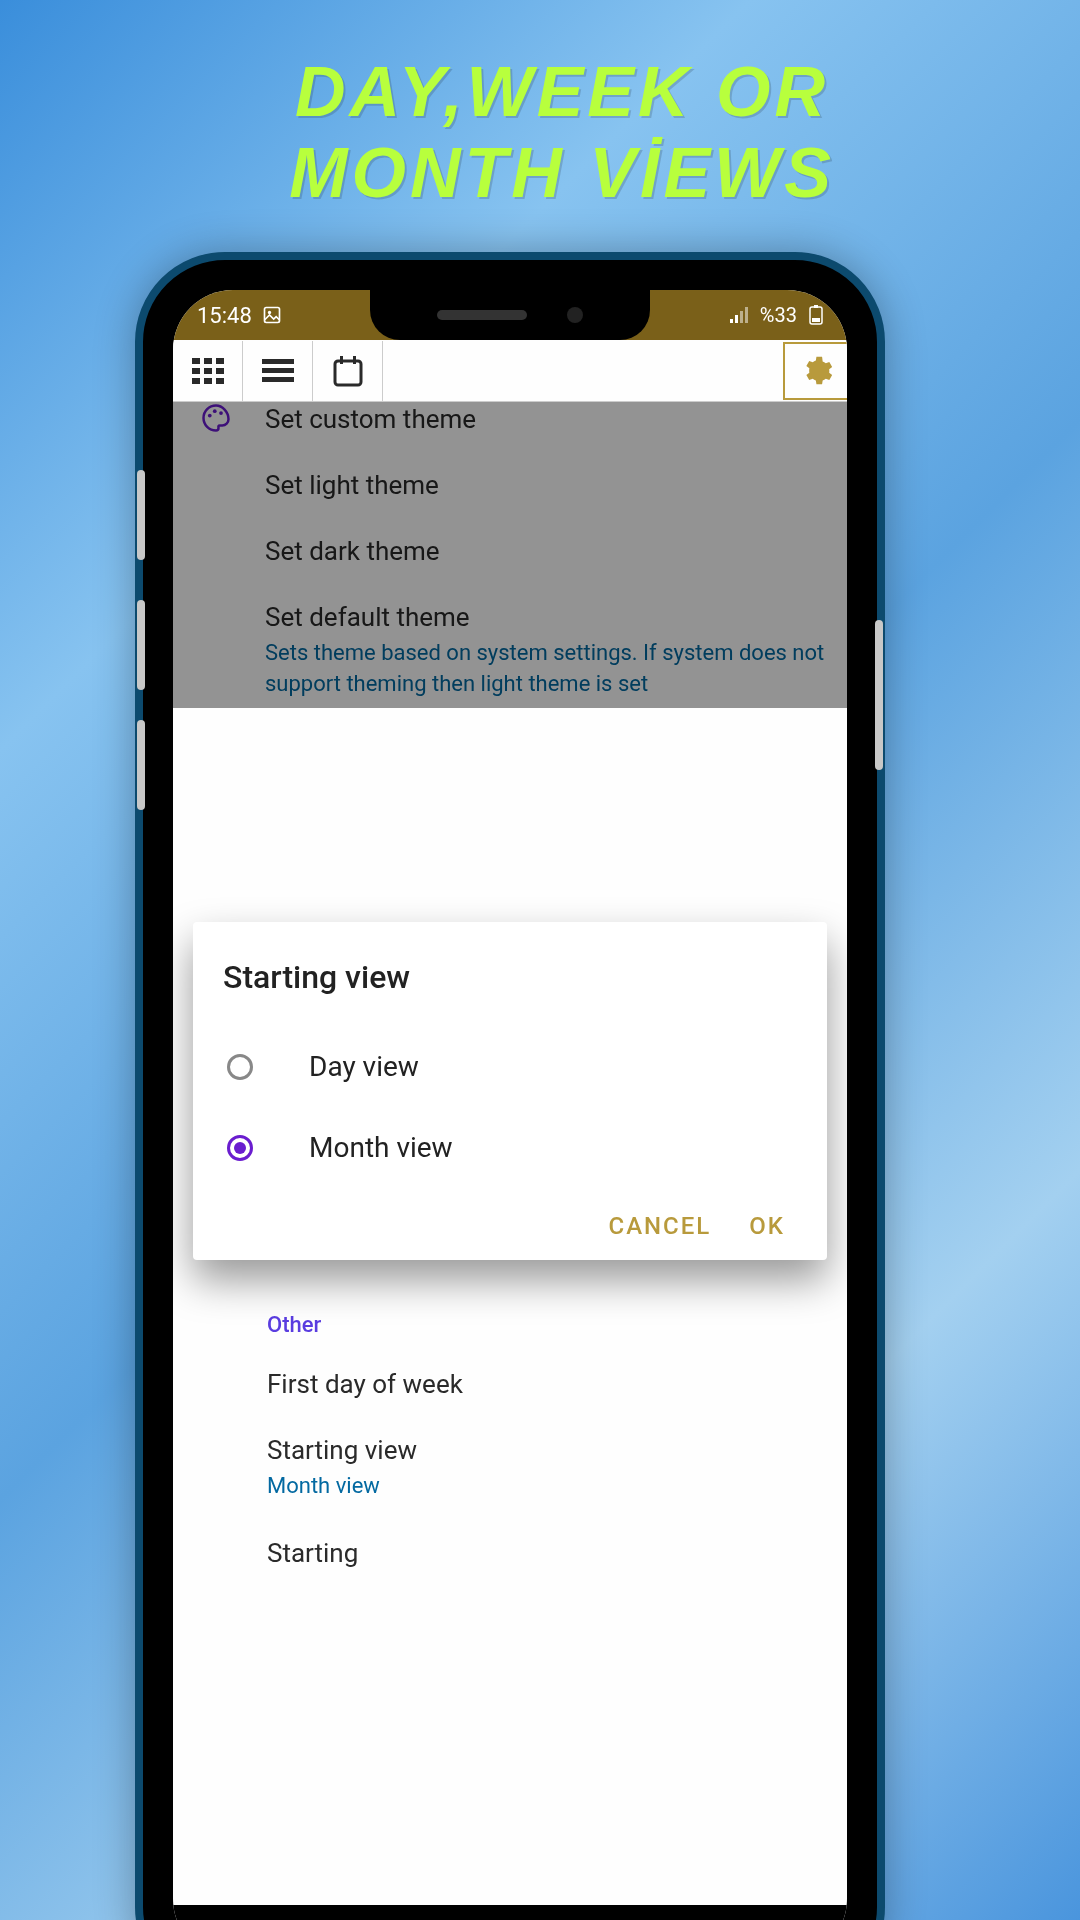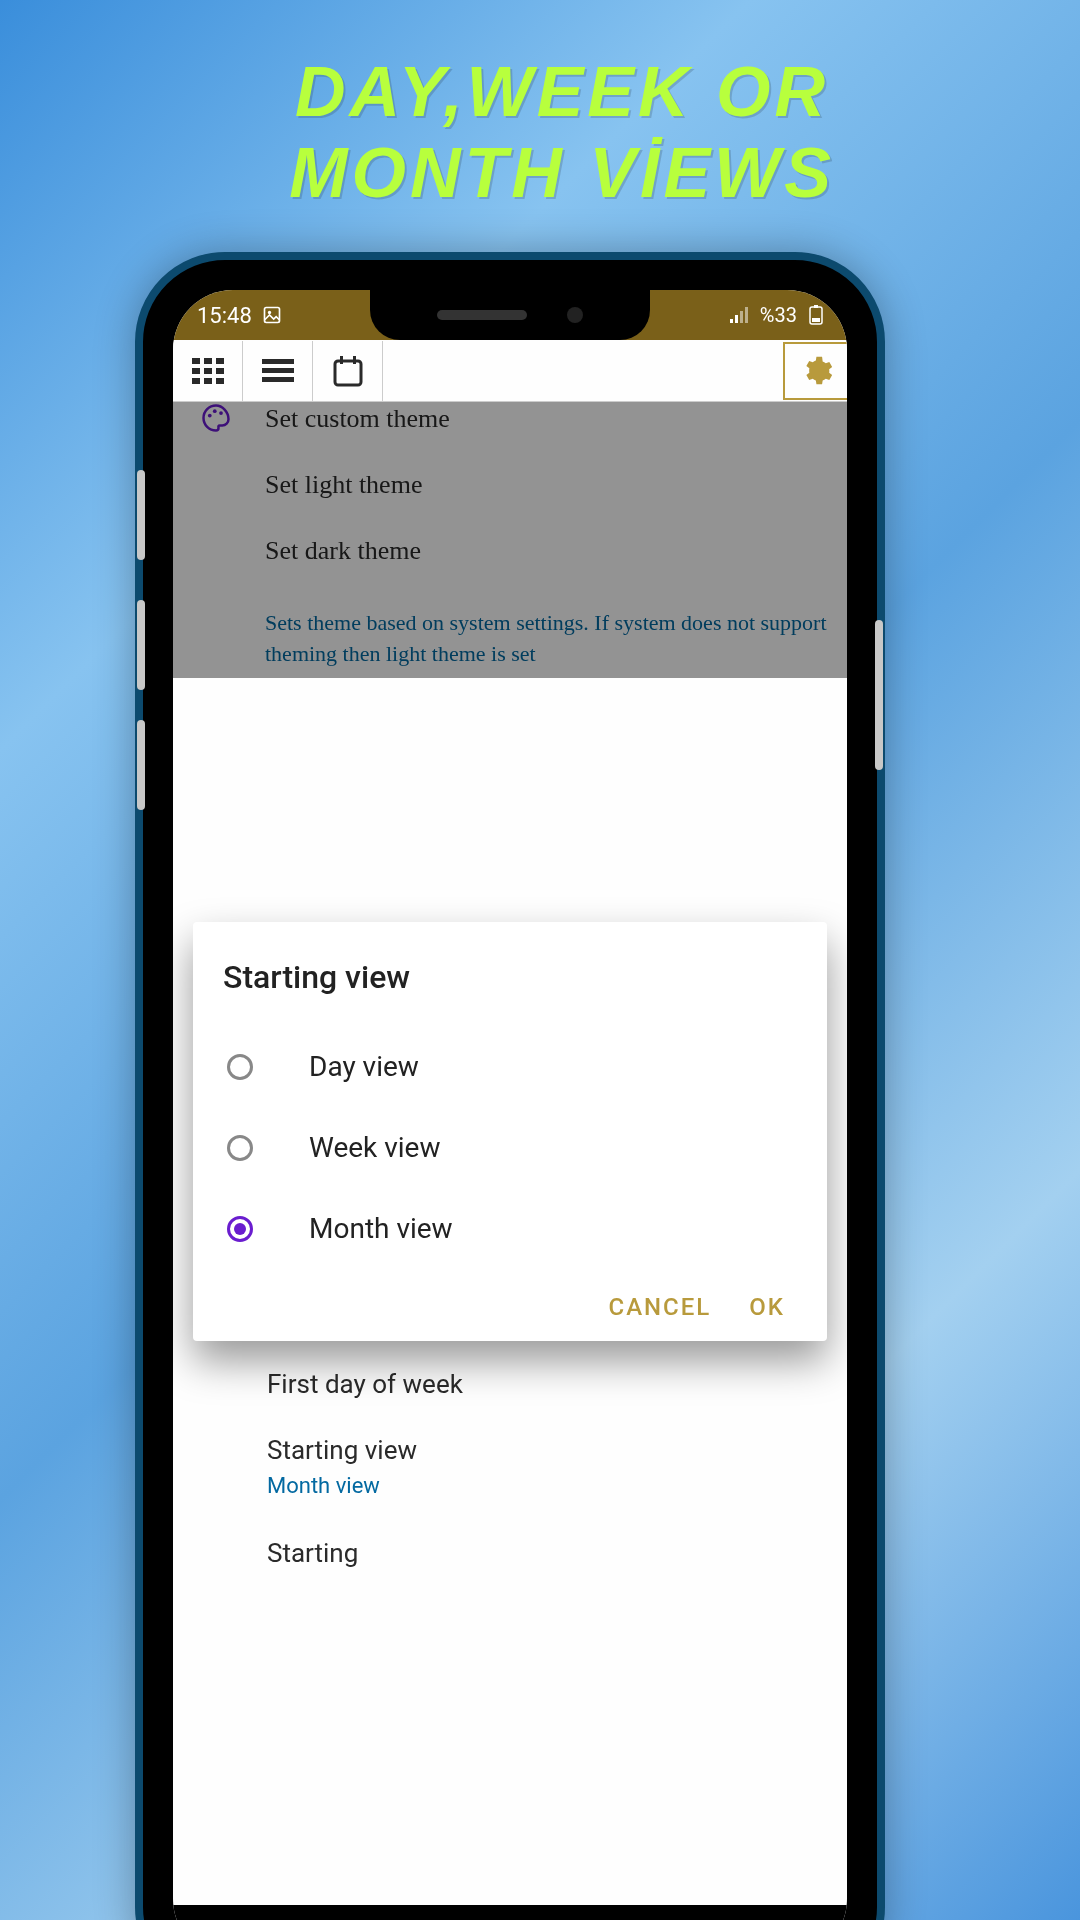--- a/index.html
+++ b/index.html
@@ -95,21 +95,20 @@
   align-items: center;
   justify-content: center;
   border-right: 1px solid #ccc;
 }
 .toolbar-btn.gear { position: absolute; right: 0; border: 2px solid #b89a3c; border-right: none; width: 64px; height: 58px; }
 
 .settings-list {
   padding-left: 92px;
   padding-right: 18px;
   color: #2a2a2a;
-  font-family: Liberation Serif, serif;
 }
 .setting-item { padding: 28px 0 8px 0; }
 .setting-title { font-size: 26px; color: #2a2a2a; }
 .setting-sub { font-size: 22px; color: #0369a1; margin-top: 6px; line-height: 1.4; }
 .section-header { font-size: 22px; color: #5a3de0; font-weight: 500; padding: 30px 0 4px 0; }
 .first-partial { padding-top: 2px; display: flex; align-items: center; }
 .palette-icon {
   position: absolute;
   left: 28px;
   margin-top: -2px;
@@ -278,20 +277,21 @@
           </span>
           <div class="setting-title">Set custom theme</div>
         </div>
         <div class="setting-item">
           <div class="setting-title">Set light theme</div>
         </div>
         <div class="setting-item">
           <div class="setting-title">Set dark theme</div>
         </div>
         <div class="setting-item">
+          <div class="setting-title">Set default theme</div>
           <div class="setting-sub">Sets theme based on system settings. If system does not support theming then light theme is set</div>
         </div>
       </div>
 
       <div class="content-lower">
         <div class="section-header">Other</div>
         <div class="setting-item">
           <div class="setting-title">First day of week</div>
         </div>
         <div class="setting-item">
@@ -303,24 +303,20 @@
         </div>
       </div>
 
       <div class="overlay-dim"></div>
 
       <div class="dialog">
         <div class="dialog-title">Starting view</div>
         <div class="radio-row">
           <div class="radio-circle"></div>
           <div class="radio-label">Day view</div>
-        </div>
-        <div class="radio-row">
-          <div class="radio-circle"></div>
-          <div class="radio-label">Week view</div>
         </div>
         <div class="radio-row">
           <div class="radio-circle selected"></div>
           <div class="radio-label">Month view</div>
         </div>
         <div class="dialog-actions">
           <div class="dialog-btn">CANCEL</div>
           <div class="dialog-btn">OK</div>
         </div>
       </div>

